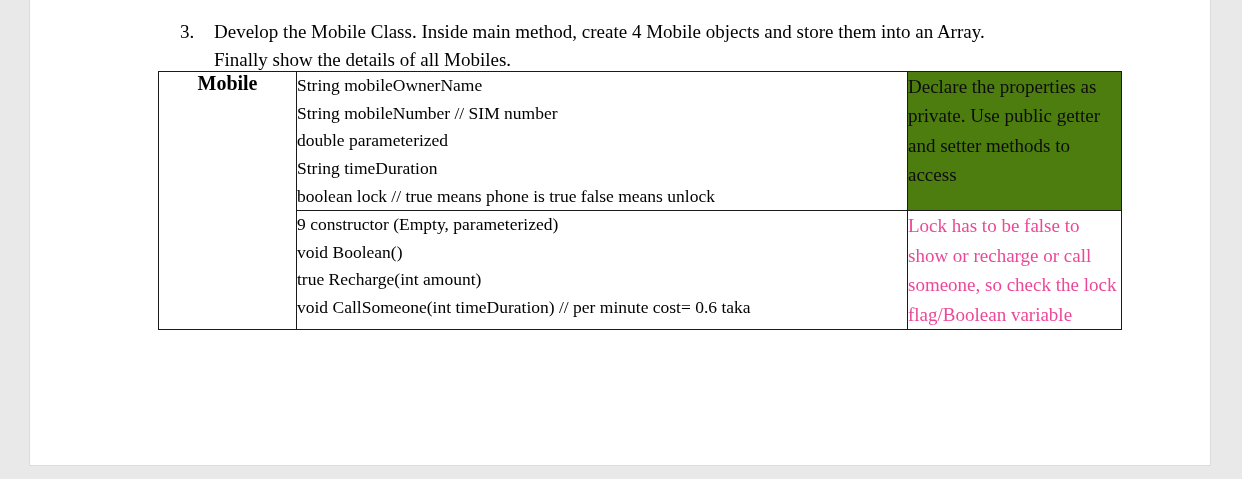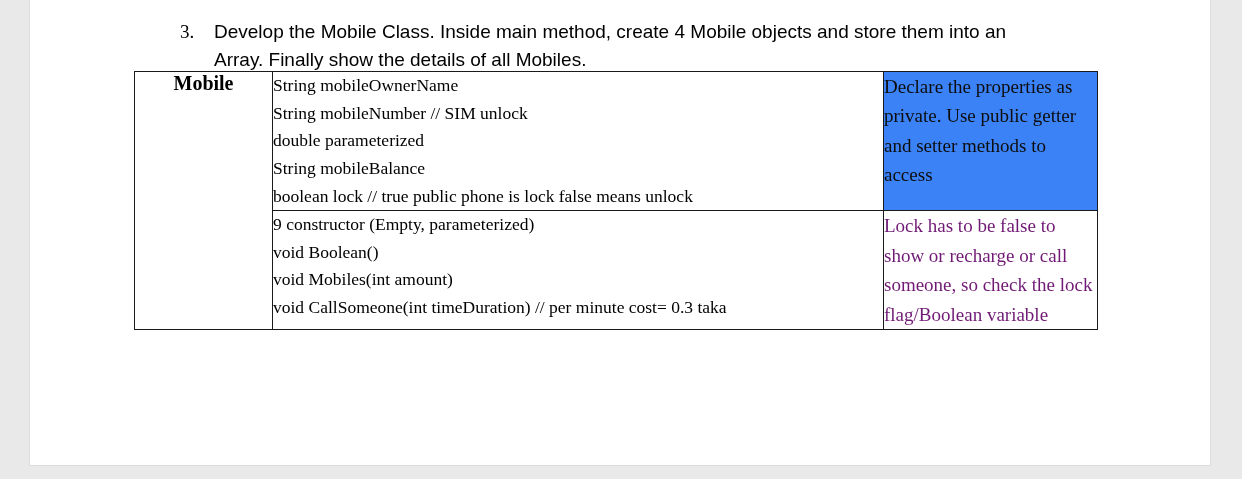--- a/index.html
+++ b/index.html
@@ -33,28 +33,28 @@
   .q-num {
     font-family: "Liberation Serif", serif;
     font-size: 19px;
     color: #000;
     width: 34px;
     flex: none;
     text-align: left;
     line-height: 1.45;
   }
   .q-text {
-    font-family: Liberation Sans, sans-serif;
+    font-family: Liberation Serif, serif;
     font-size: 19px;
     color: #000;
     line-height: 1.45;
   }
   table.class-table {
     position: absolute;
-    left: 104px;
+    left: 128px;
     top: 71px;
     width: 960px;
     border-collapse: collapse;
     table-layout: fixed;
   }
   table.class-table td {
     border: 1px solid #1a1a1a;
     vertical-align: top;
     padding: 0;
   }
@@ -69,34 +69,34 @@
   }
   td.members {
     width: 610px;
     padding: 9px 0 10px 12px;
   }
   td.note {
     width: 213px;
     padding: 9px 10px 10px 10px;
   }
   td.note-highlight {
-    background: #3b82f6;
+    background: #4d7c0f;
   }
   .member-line {
     font-family: Liberation Serif, serif;
     font-size: 17.5px;
     line-height: 1.58;
     color: #000000;
     white-space: nowrap;
   }
   .note-text {
     font-family: "Liberation Serif", serif;
     font-size: 19px;
     line-height: 1.55;
-    color: #701a75;
+    color: #ec4899;
   }
   .note-text.highlight-text {
     color: #0d0d0d;
   }
 </style>
 </head>
 <body>
 
 <div class="page">
 
@@ -104,35 +104,35 @@
     <div class="q-num">3.</div>
     <div class="q-text">Develop the Mobile Class. Inside main method, create 4 Mobile objects and store them into an Array. Finally show the details of all Mobiles.</div>
   </div>
 
   <table class="class-table">
     <tbody>
         <tr>
       <td class="class-name" rowspan="2">Mobile</td>
       <td class="members">
         <div class="member-line">String mobileOwnerName</div>
-        <div class="member-line">String mobileNumber // SIM unlock</div>
+        <div class="member-line">String mobileNumber // SIM number</div>
         <div class="member-line">double parameterized</div>
-        <div class="member-line">String mobileBalance</div>
-        <div class="member-line">boolean lock // true public phone is lock false means unlock</div>
+        <div class="member-line">String timeDuration</div>
+        <div class="member-line">boolean lock // true means phone is true false means unlock</div>
       </td>
       <td class="note note-highlight">
         <div class="note-text highlight-text">Declare the properties as private. Use public getter and setter methods to access</div>
       </td>
     </tr>
     <tr>
       <td class="members">
         <div class="member-line">9 constructor (Empty, parameterized)</div>
         <div class="member-line">void Boolean()</div>
-        <div class="member-line">void Mobiles(int amount)</div>
-        <div class="member-line">void CallSomeone(int timeDuration) // per minute cost= 0.3 taka</div>
+        <div class="member-line">true Recharge(int amount)</div>
+        <div class="member-line">void CallSomeone(int timeDuration) // per minute cost= 0.6 taka</div>
       </td>
       <td class="note">
         <div class="note-text">Lock has to be false to show or recharge or call someone, so check the lock flag/Boolean variable</div>
       </td>
     </tr>
   </tbody>
     </table>
 
 </div>
 

